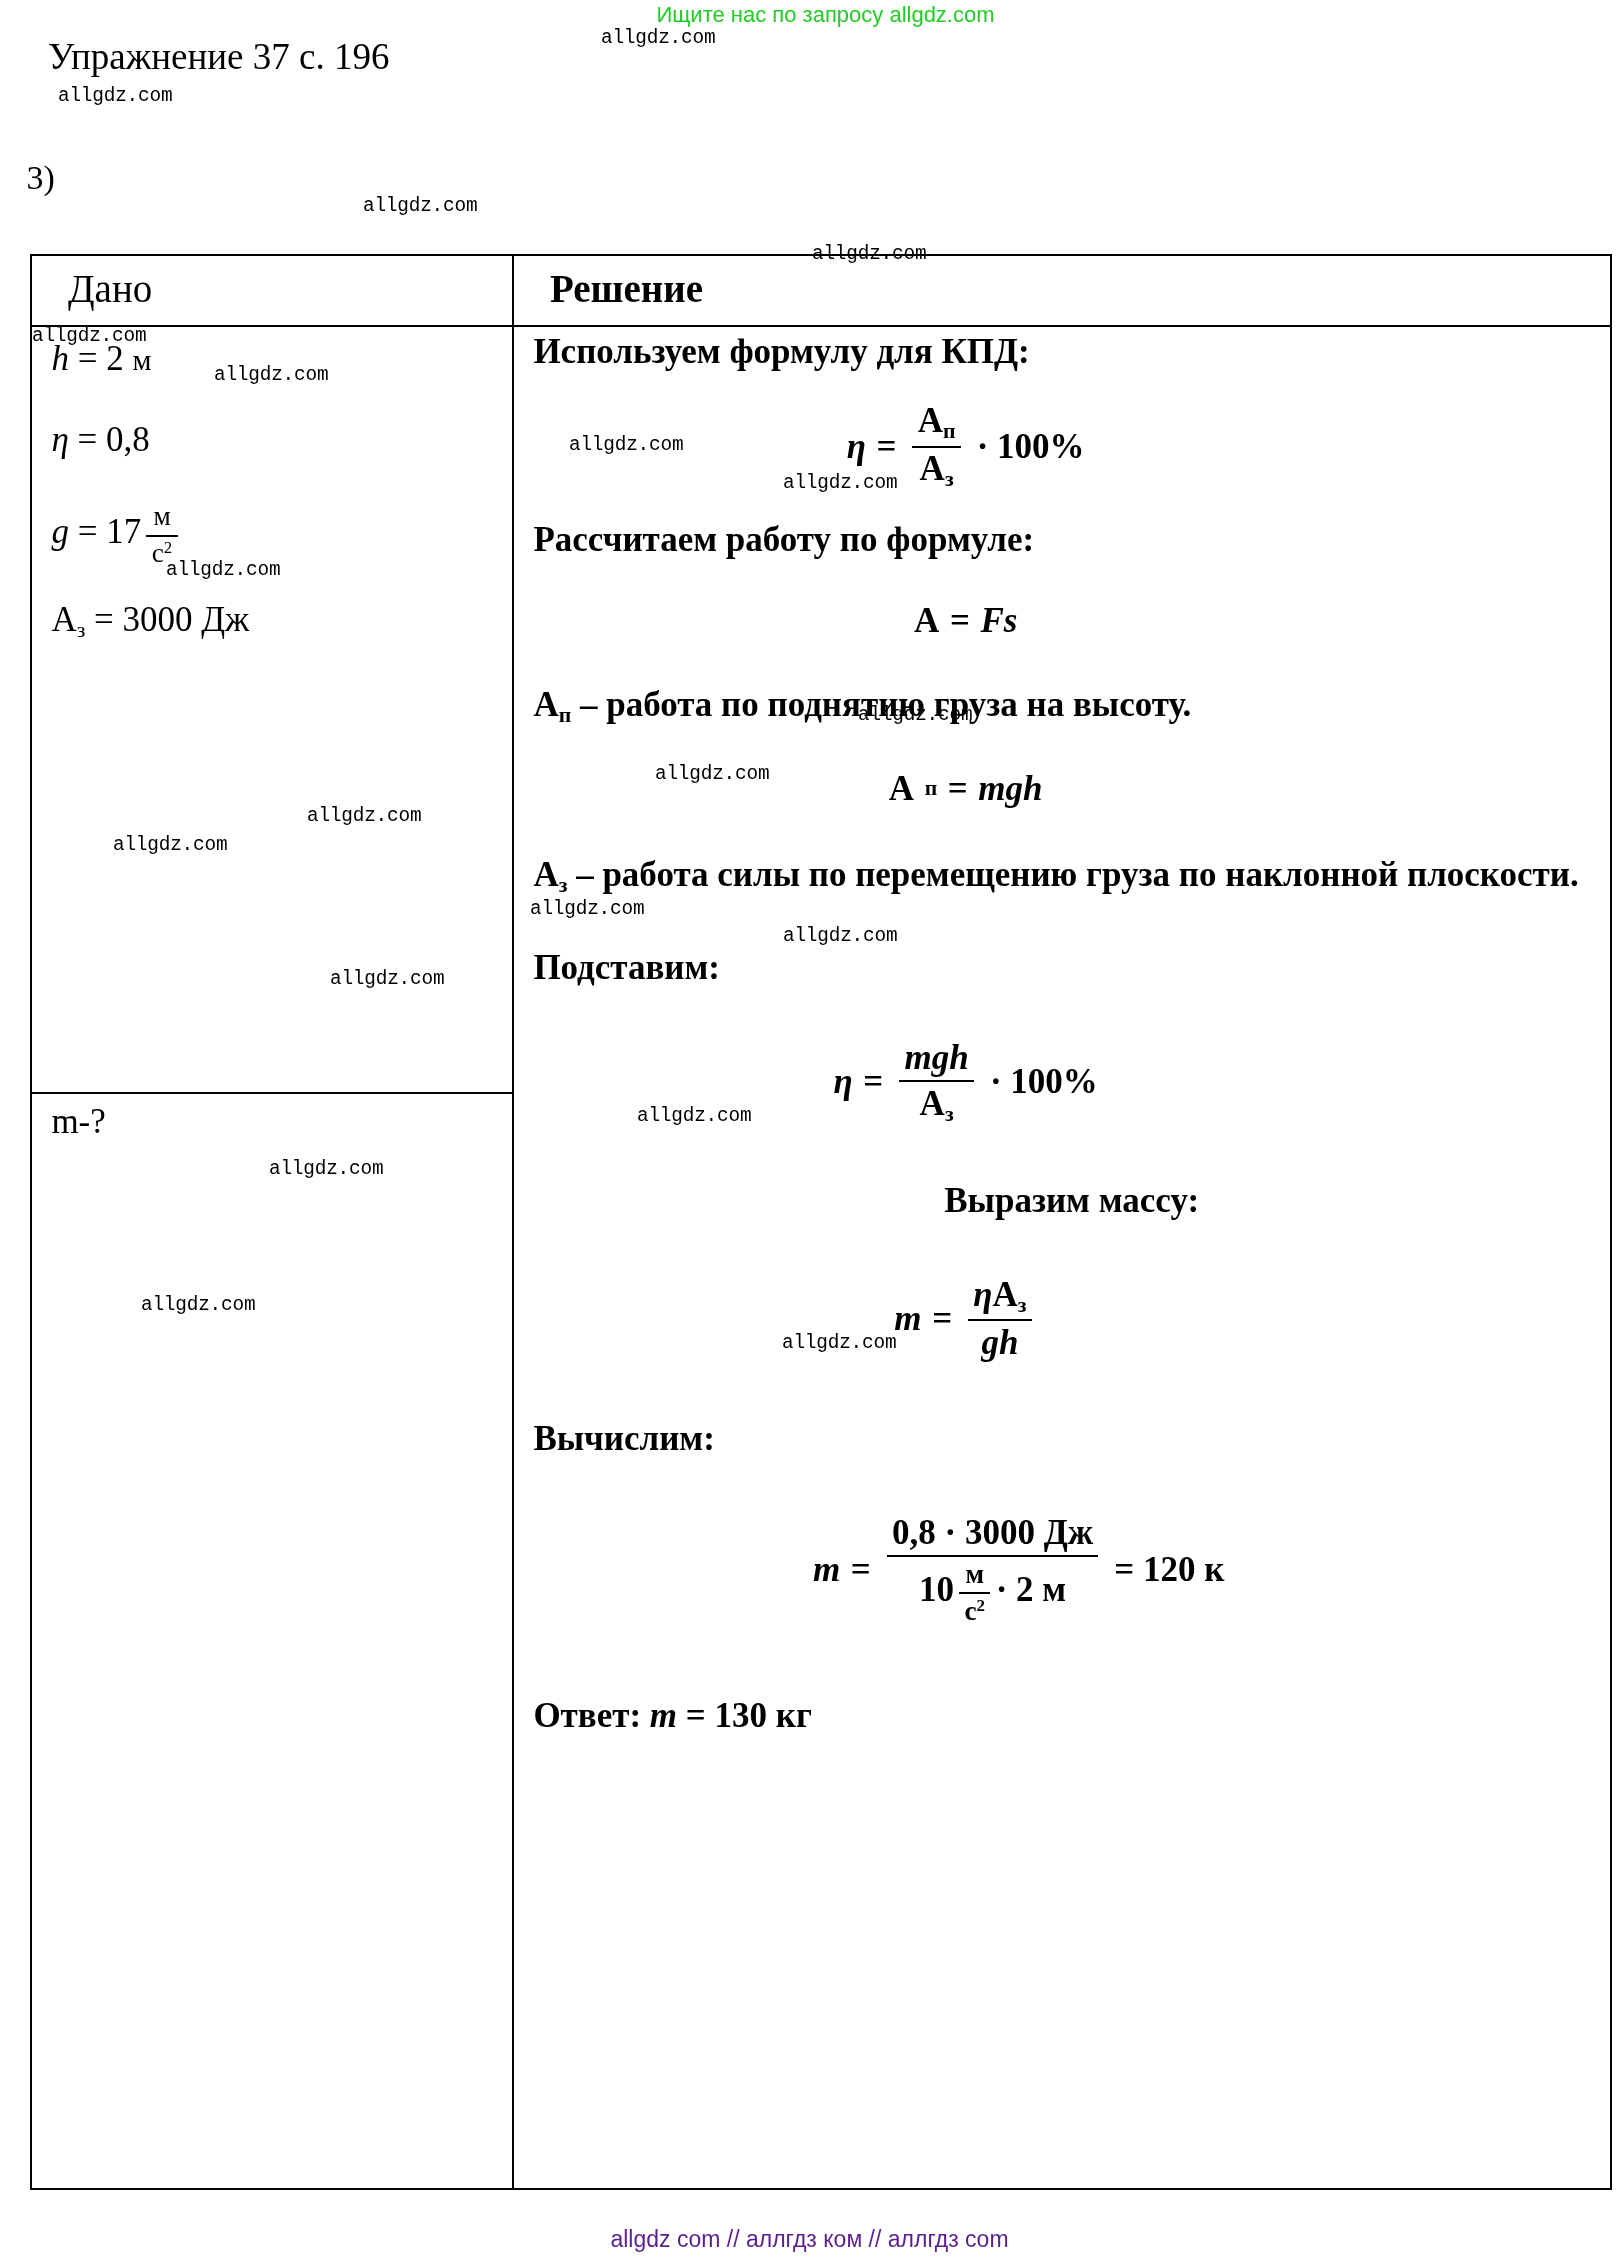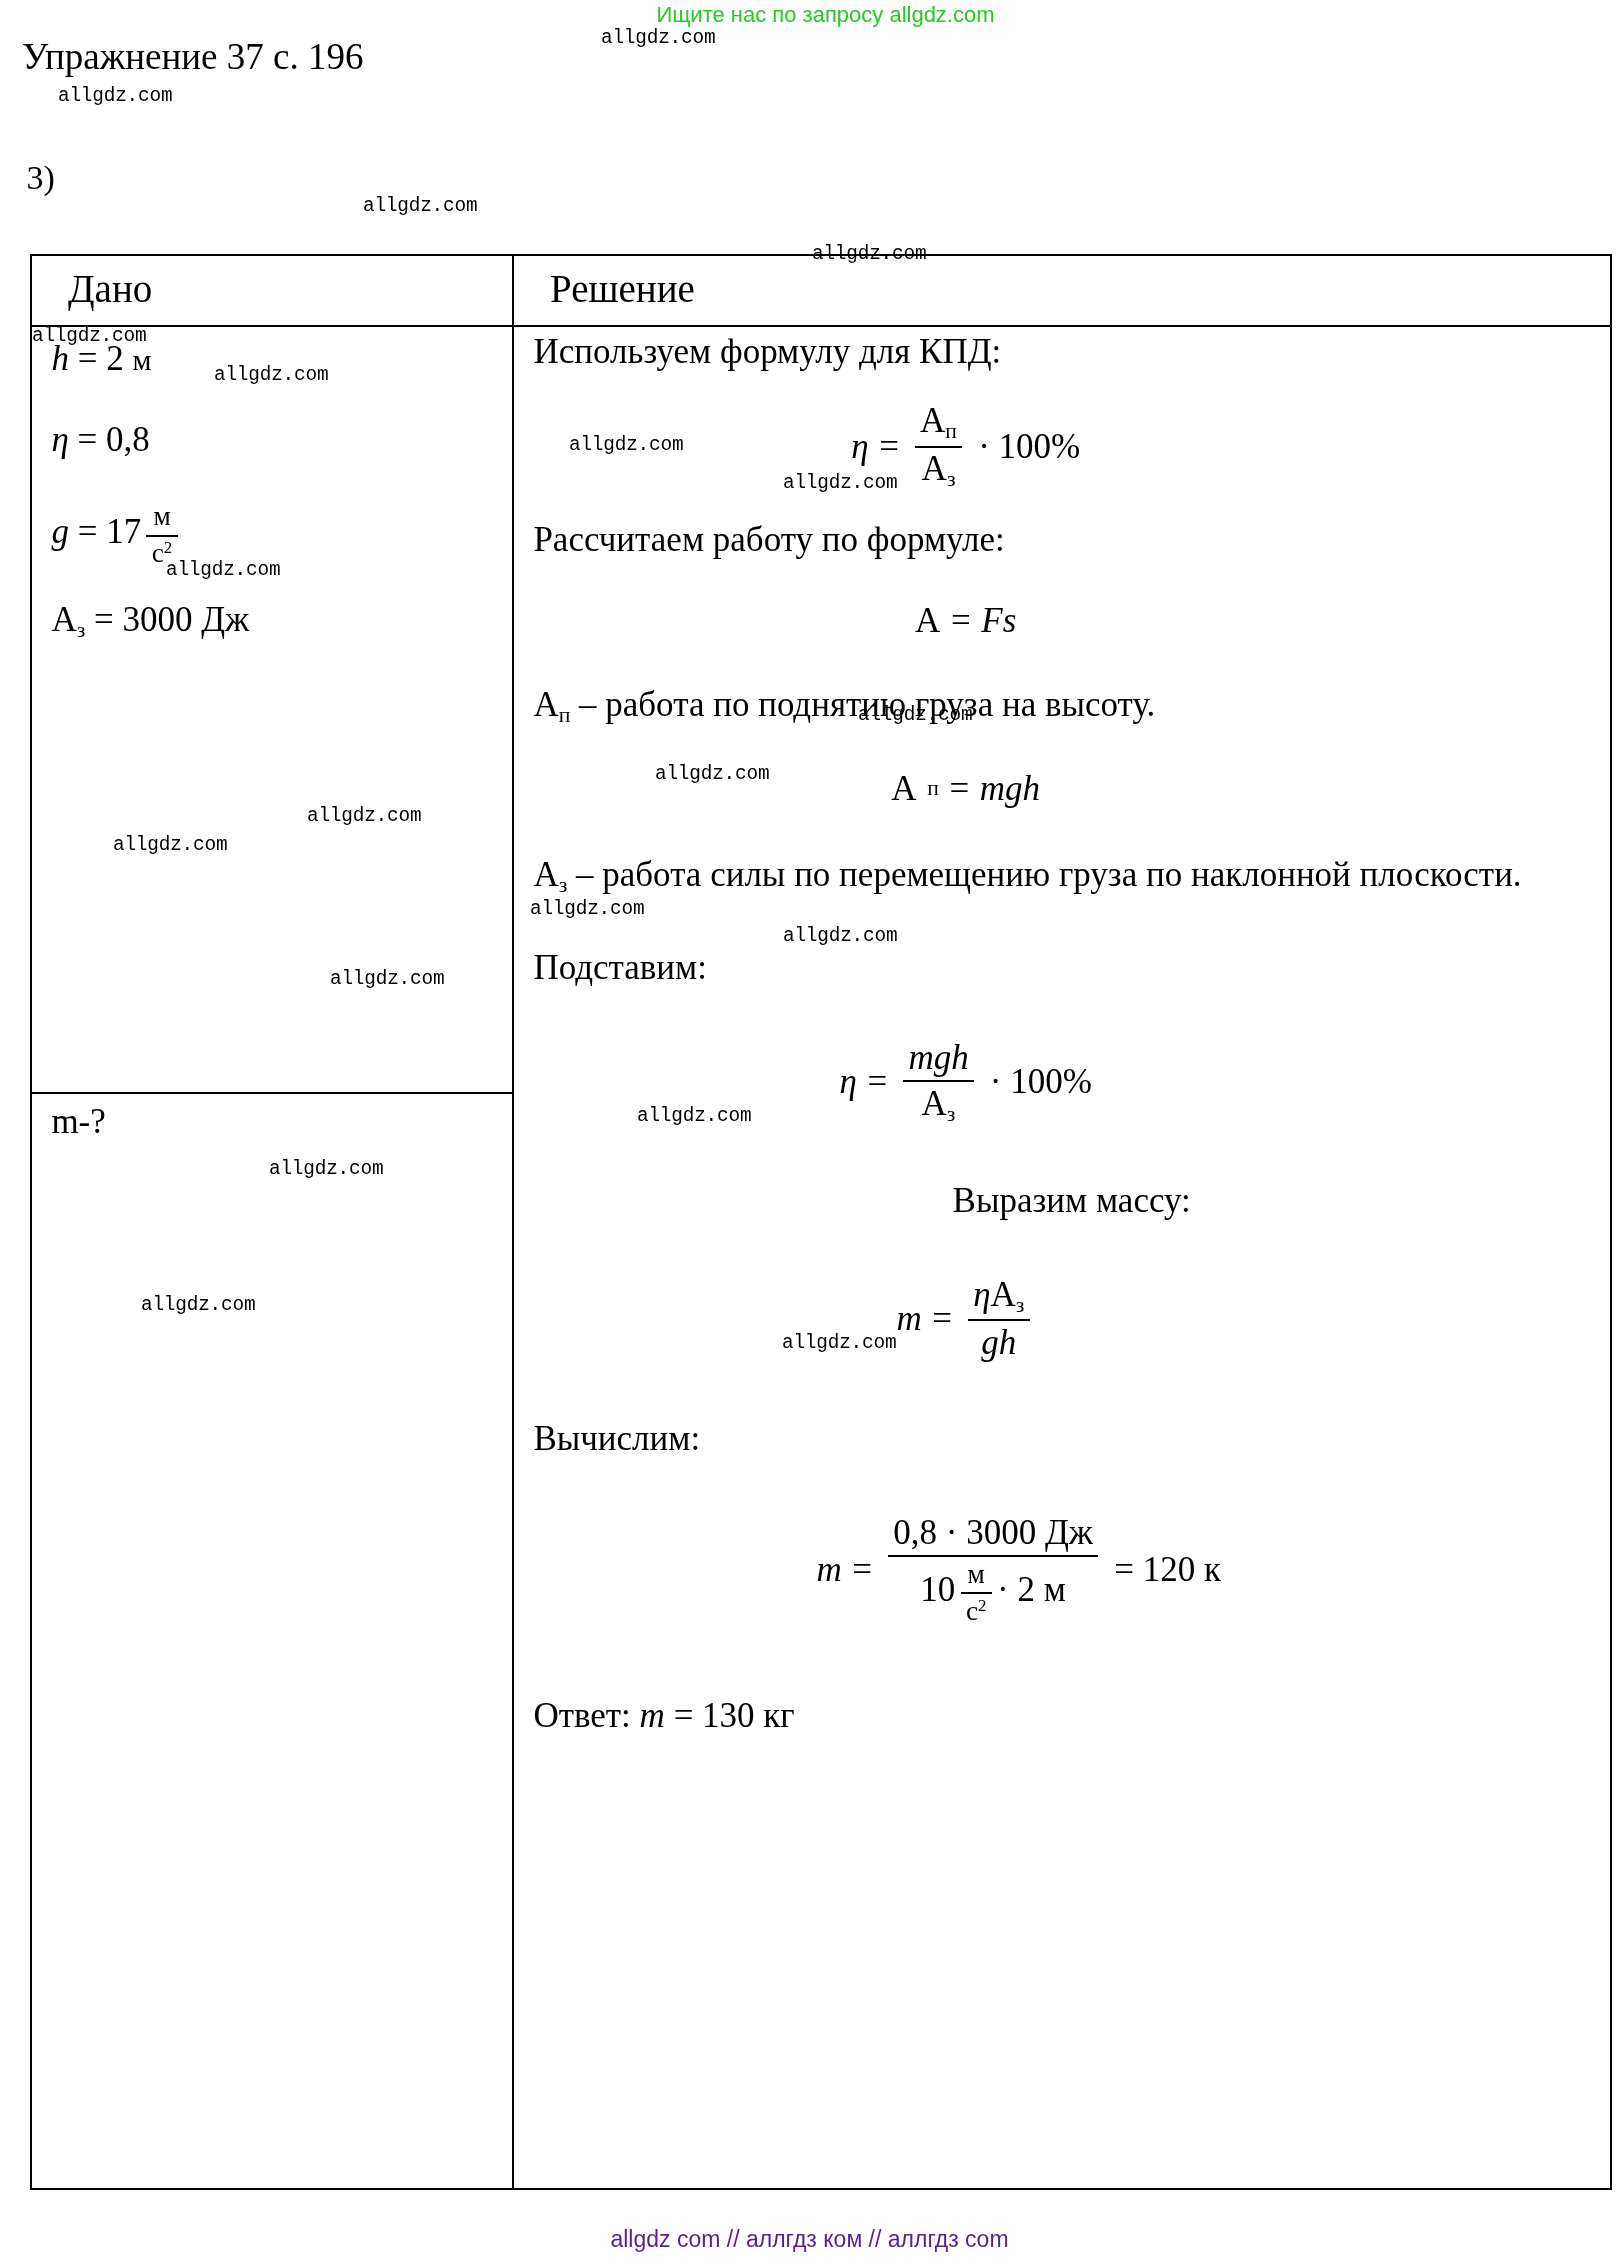--- a/index.html
+++ b/index.html
@@ -47,21 +47,21 @@
     text-align: center;
     font-family: "Liberation Sans", sans-serif;
     font-size: 23px;
     color: #5c1f8e;
     white-space: nowrap;
   }
 
   
   .page-title {
     position: absolute;
-    left: 22px;
+    left: 48px;
     top: 35px;
     font-size: 37px;
     white-space: nowrap;
   }
   .item-number {
     position: absolute;
     left: 26.5px;
     top: 159px;
     font-size: 34px;
   }
@@ -74,21 +74,21 @@
     width: 1576px;
     border-collapse: collapse;
     table-layout: fixed;
   }
   .solution-table td {
     border: 2.6px solid #000;
     vertical-align: top;
     padding: 0;
   }
   .col-given  { width: 480px; }
-  .col-solve  { width: 1096px; }
+  .col-solve  { width: 1096px; font-weight: bold; }
 
   .cell-pad { padding: 12.4px 0 12.4px 19.4px; }
 
   .hdr {
     font-size: 39px;
     line-height: 1.1;
     padding-left: 36px;
   }
   .hdr-cell { height: 69px; }
 

